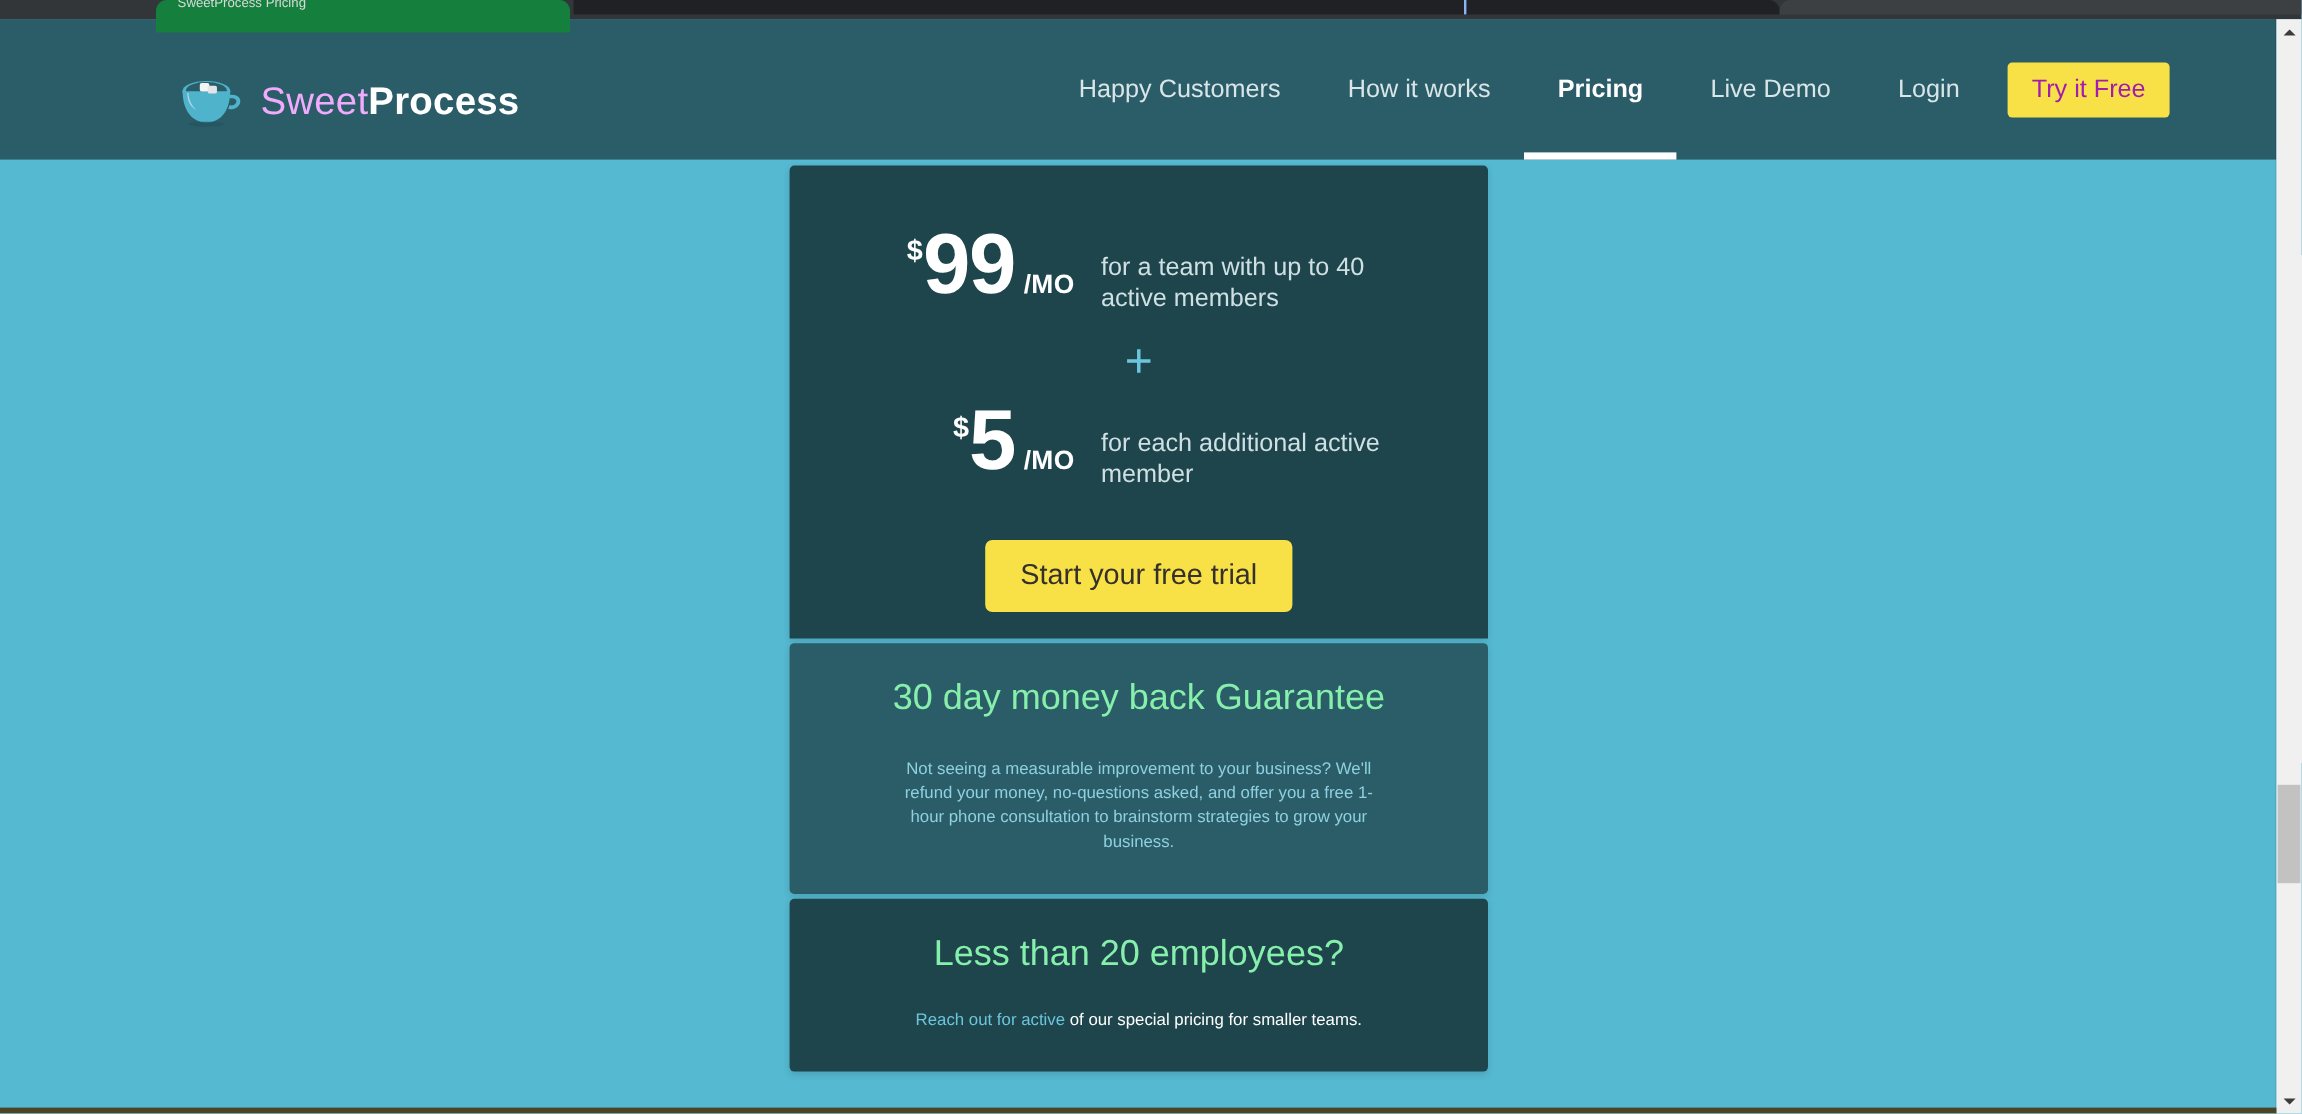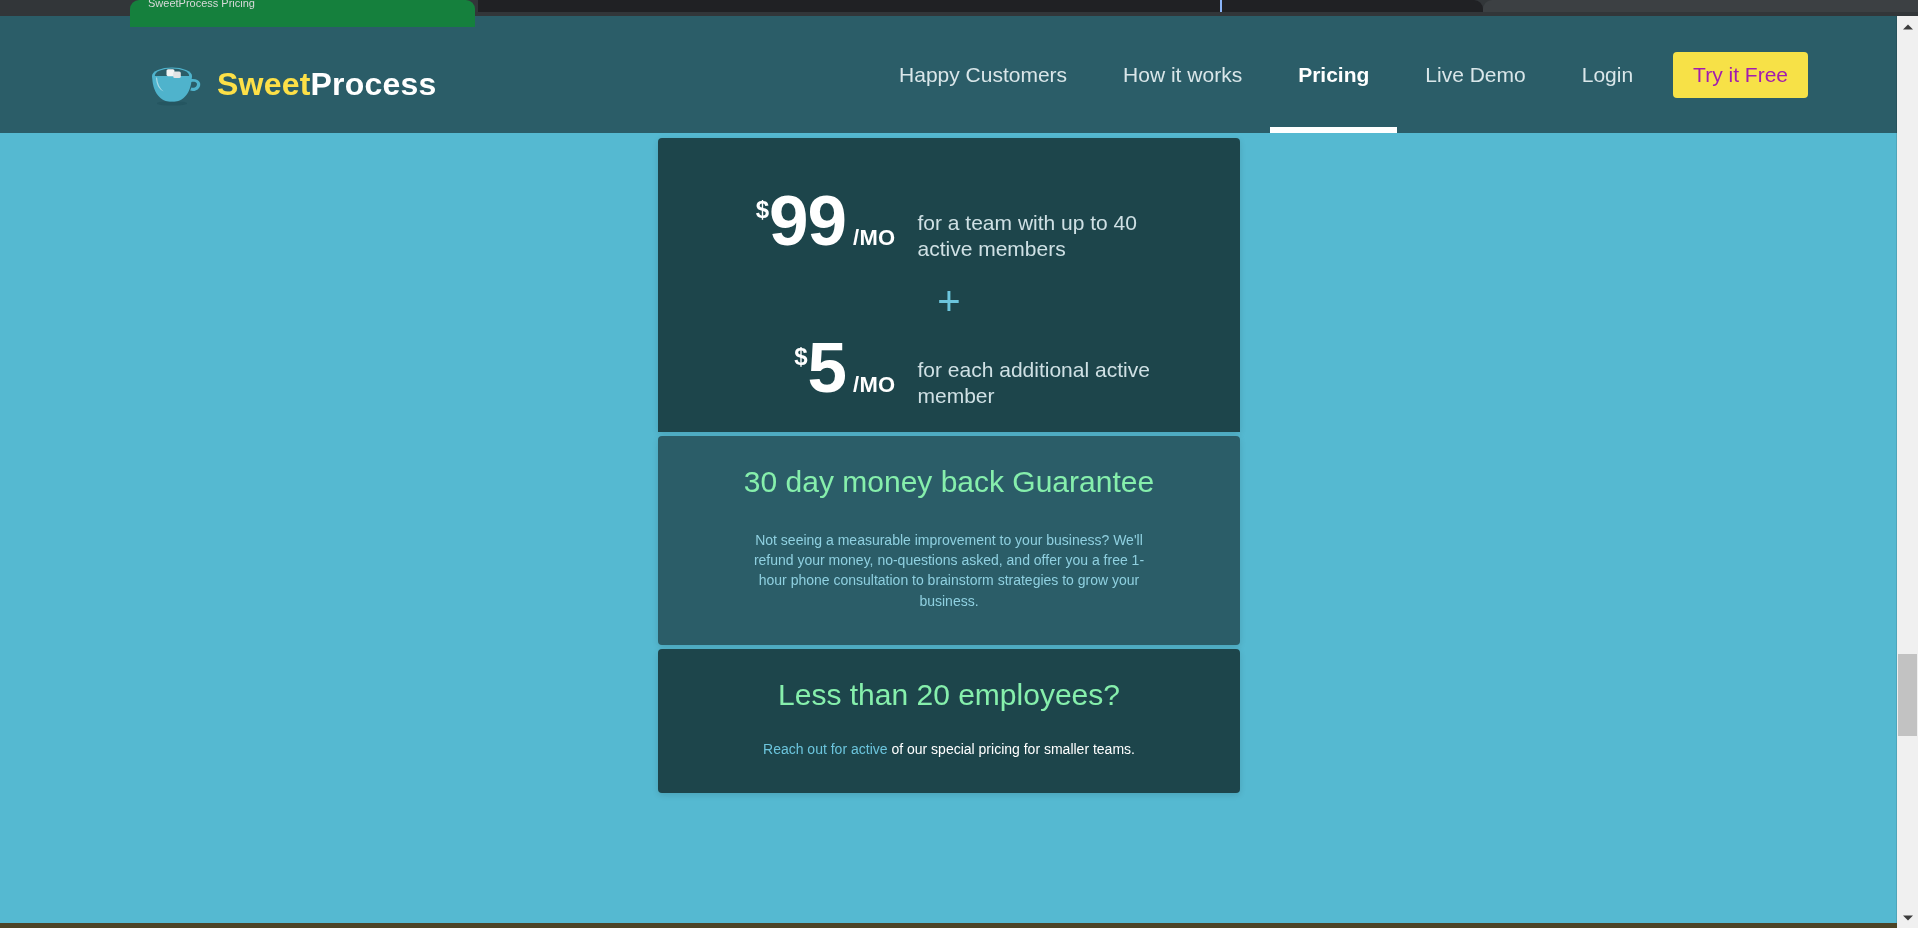--- a/index.html
+++ b/index.html
@@ -85,21 +85,21 @@
     align-items: center;
     gap: 13px;
   }
   .logo-mark { width: 56px; height: 44px; display: block; }
   .logo-text {
     font-size: 32px;
     letter-spacing: .2px;
     line-height: 1;
     white-space: nowrap;
   }
-  .logo-text .sweet { color: #fde047; font-weight: bold; }
+  .logo-text .sweet { color: #f0abfc; }
   .logo-text .process { color: #ffffff; font-weight: bold; }
 
   .nav {
     position: absolute;
     right: 89px; top: 0;
     height: 117px;
     display: flex;
     align-items: center;
     gap: 0;
   }
@@ -360,20 +360,23 @@
 
       <div class="price-row">
         <div class="price-amount">
           <span class="currency">$</span>
           <span class="amount">5</span>
           <span class="per">/MO</span>
         </div>
         <div class="price-note">for each additional active member</div>
       </div>
 
+      <div class="cta-wrap">
+        <button class="cta-btn">Start your free trial</button>
+      </div>
     </div>
 
     <div class="panel-guarantee">
       <h2 class="panel-title">30 day money back Guarantee</h2>
       <p class="panel-body">Not seeing a measurable improvement to your business? We'll refund your money, no-questions asked, and offer you a free 1-hour phone consultation to brainstorm strategies to grow your business.</p>
     </div>
 
     <div class="panel-small">
       <h2 class="panel-title">Less than 20 employees?</h2>
       <p class="panel-body"><a class="inline-link">Reach out for active</a><span> of our special pricing for smaller teams.</span></p>

